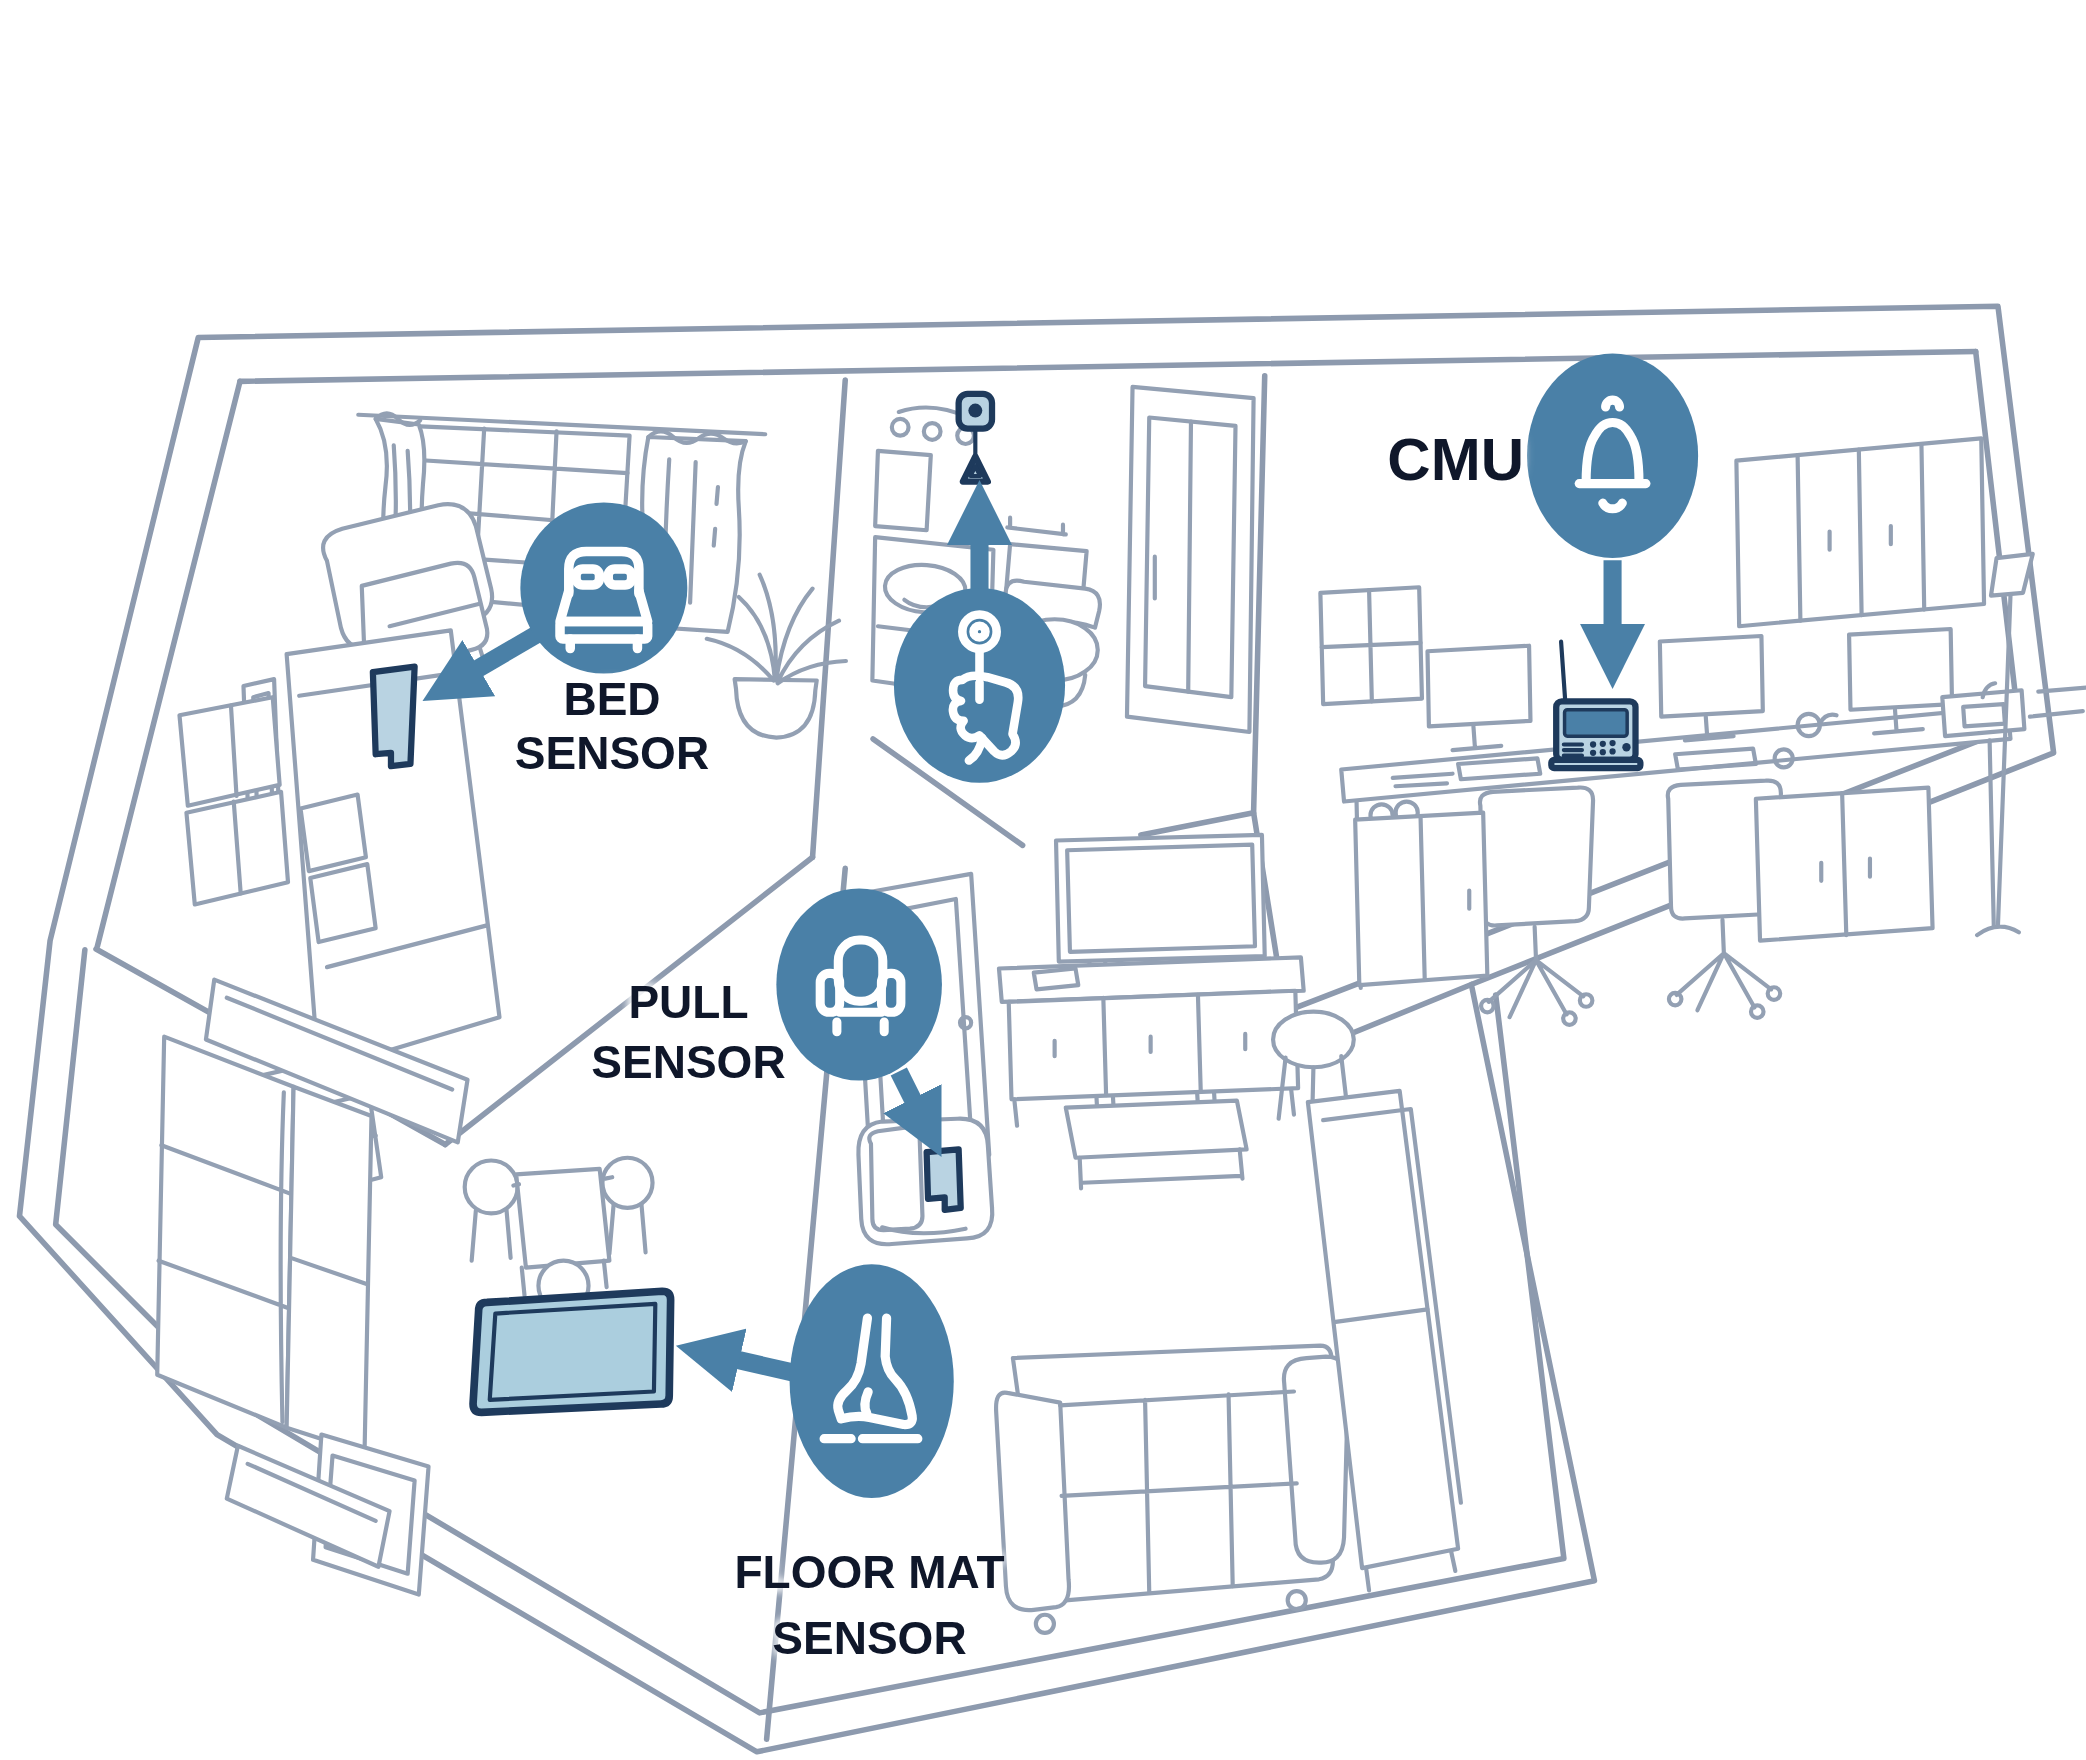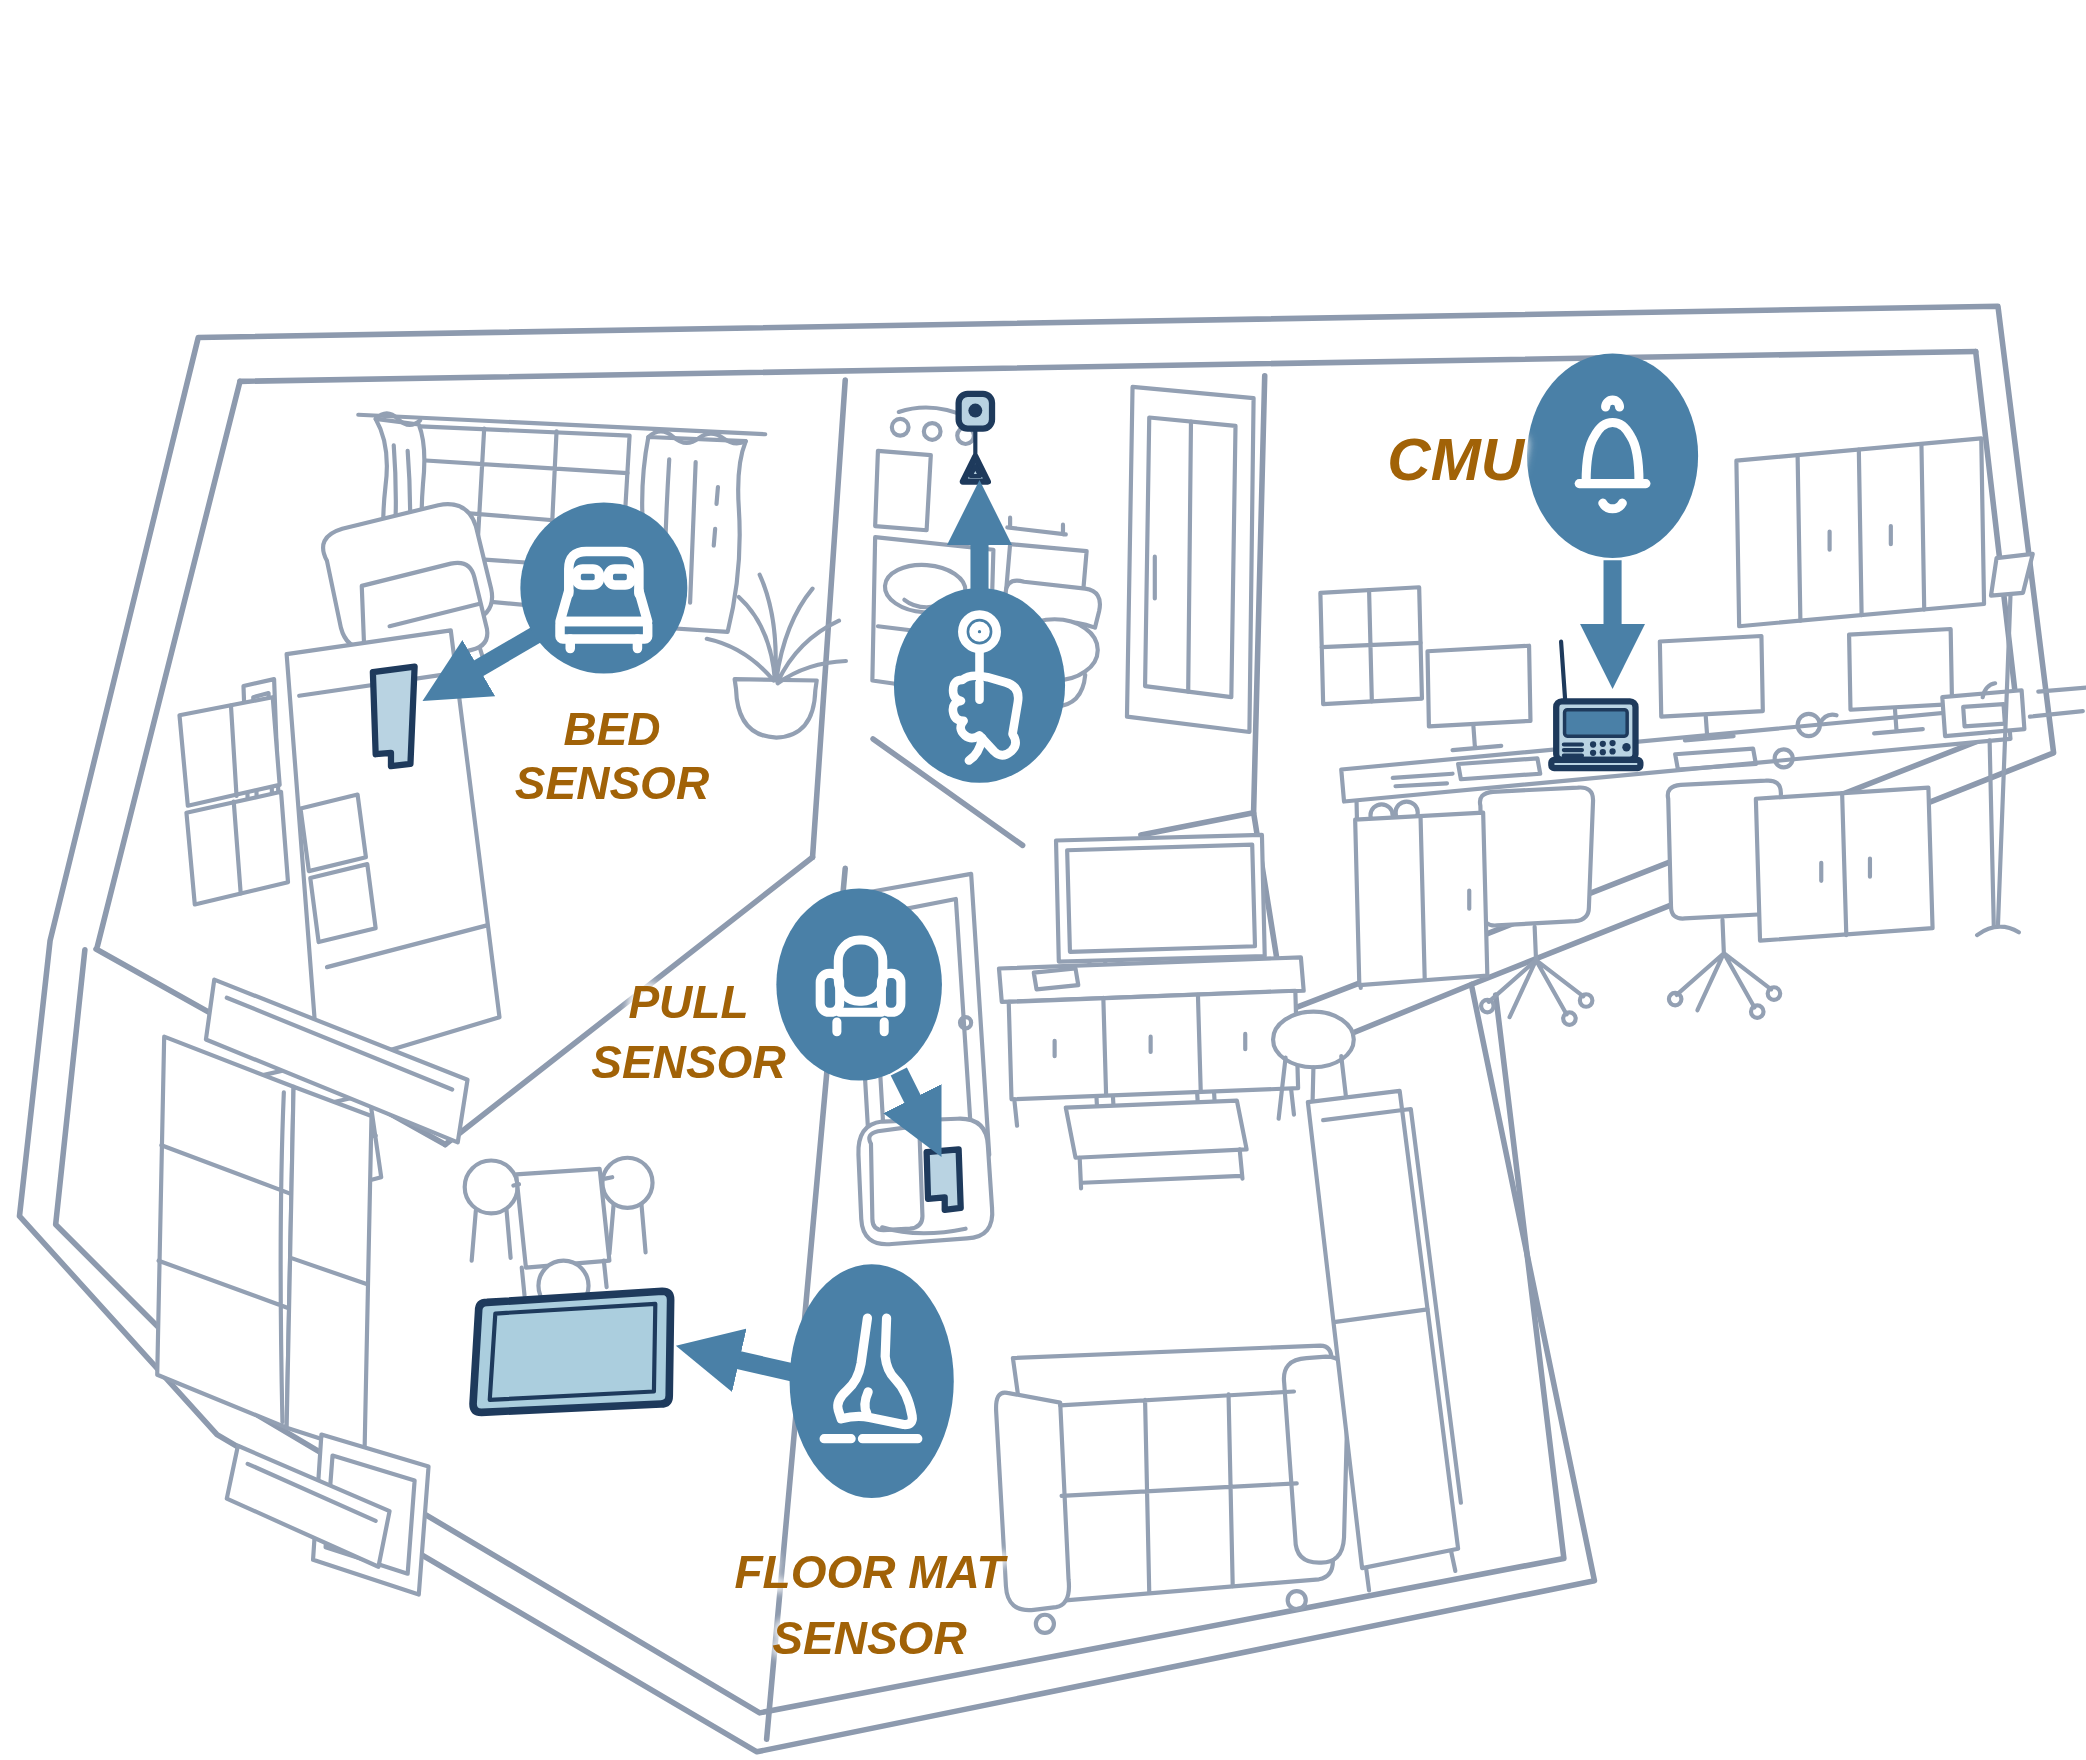--- a/index.html
+++ b/index.html
@@ -9,23 +9,23 @@
   
   .la{stroke:#93a0b3;stroke-width:6;fill:none;stroke-linecap:round;stroke-linejoin:round;}
   .laf{stroke:#93a0b3;stroke-width:6;fill:#ffffff;stroke-linecap:round;stroke-linejoin:round;}
   .wall{stroke:#8d9aae;stroke-width:8;fill:none;stroke-linecap:round;stroke-linejoin:round;}
   .dev{fill:#b9d3e2;stroke:#1e3a5c;stroke-width:9;stroke-linejoin:round;}
   .devthin{fill:none;stroke:#1e3a5c;stroke-width:6;stroke-linejoin:round;stroke-linecap:round;}
   .arrow{stroke:#4a80a7;stroke-width:26;fill:none;}
   .blob{fill:#4a80a7;}
   .icon{stroke:#ffffff;stroke-width:13;fill:none;stroke-linecap:round;stroke-linejoin:round;}
   
-  .label{position:absolute;color:#a16207;font-weight:bold;white-space:pre-line;
-         text-shadow:0 0 9.7px #fff,0 0 9.7px #fff,0 0 12.5px #fff;font-style:italic;}
-  .lbl-bed{left:431px;top:672px;width:362px;text-align:center;font-size:46px;line-height:1.18;margin-top:30px;}
+  .label{position:absolute;color:#0f172a;font-weight:bold;white-space:pre-line;
+         text-shadow:0 0 9.7px #fff,0 0 9.7px #fff,0 0 12.5px #fff;}
+  .lbl-bed{left:431px;top:672px;width:362px;text-align:center;font-size:46px;line-height:1.18;}
   .lbl-pull{left:1073px;top:608px;width:417px;text-align:left;font-size:56px;line-height:1.30;}
   .lbl-cmu{left:1301px;top:430px;width:223px;text-align:right;font-size:60px;line-height:1;}
   .lbl-chair{left:487px;top:973px;width:403px;text-align:center;font-size:46px;line-height:1.30;}
   .lbl-floor{left:661px;top:1528px;width:417px;text-align:center;font-size:46px;line-height:1.44;margin-top:11px;}
 </style>
 </head>
 <body>
 
 <div class="stage">
 

